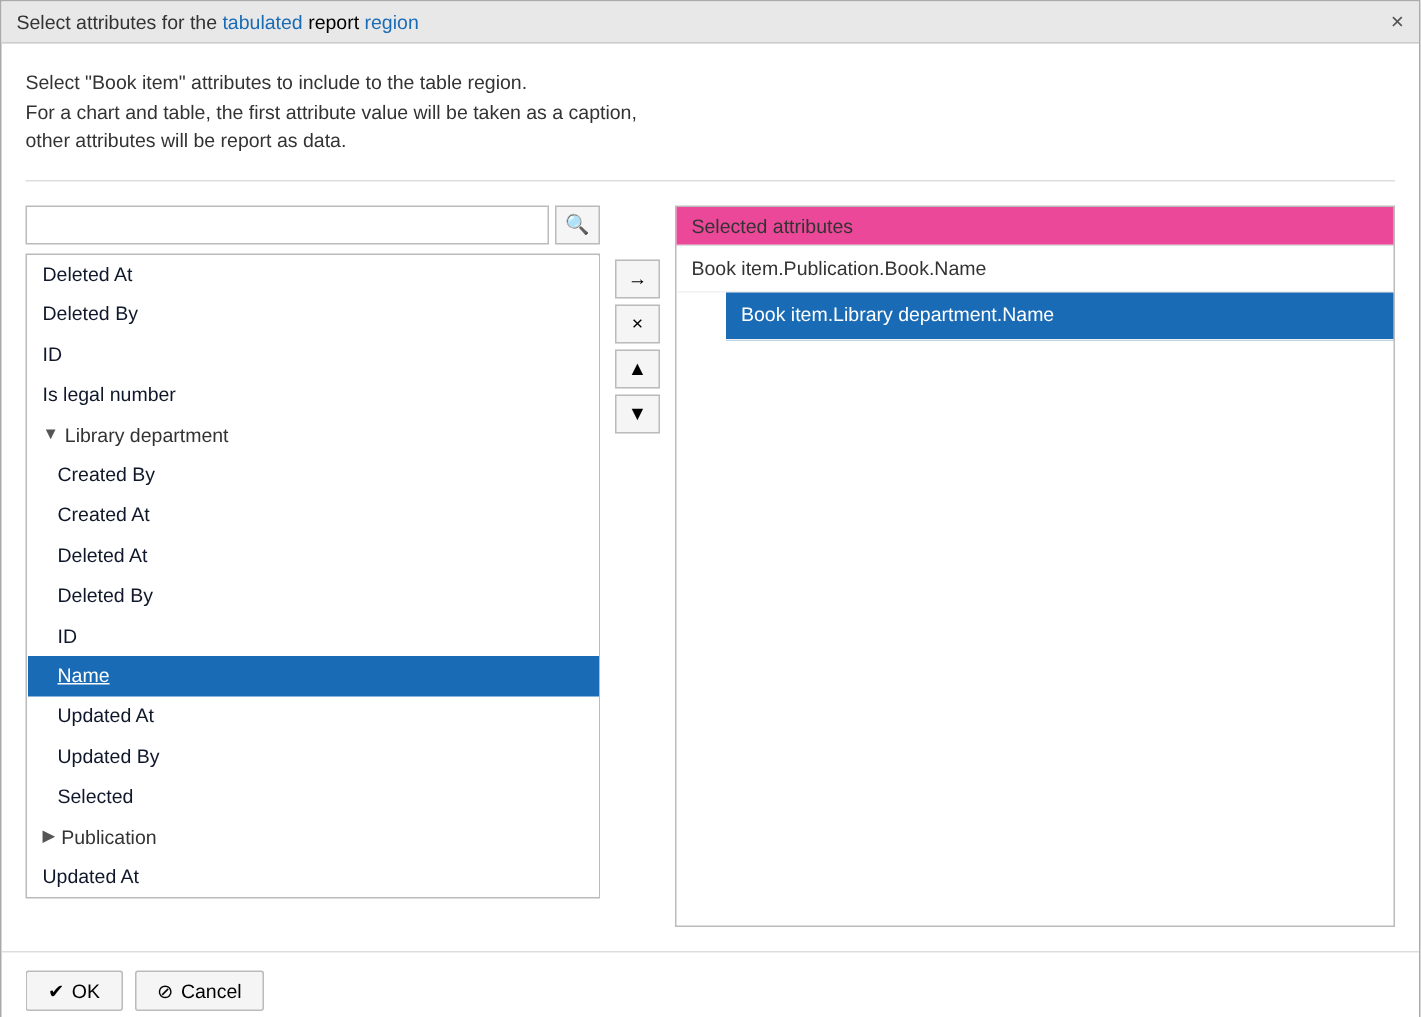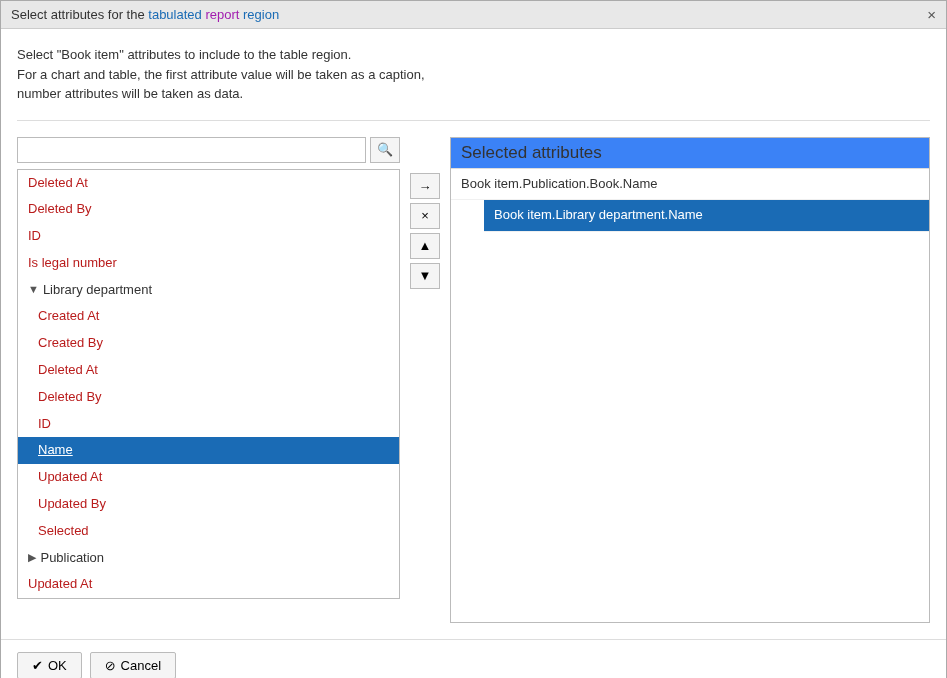--- a/index.html
+++ b/index.html
@@ -24,21 +24,21 @@
       padding: 6px 10px;
       display: flex;
       align-items: center;
       justify-content: space-between;
     }
     .dialog-title-text {
       font-size: 13px;
       color: #333;
     }
     .dialog-title-text .highlight-the { color: #1a6bb5; }
-    .dialog-title-text .highlight-tabulated { color: #a21caf; }
+    .dialog-title-text .highlight-tabulated { color: #000000; }
     .dialog-title-text .highlight-report { color: #1a6bb5; }
     .dialog-close-btn {
       background: none;
       border: none;
       cursor: pointer;
       font-size: 15px;
       color: #555;
       line-height: 1;
     }
     .dialog-body {
@@ -94,21 +94,21 @@
       border: 1px solid #bbb;
       background: #fff;
       height: 430px;
       overflow-y: scroll;
       overflow-x: hidden;
     }
     .tree-item {
       padding: 3px 6px 3px 10px;
       cursor: pointer;
       white-space: nowrap;
-      color: #b91c1c;
+      color: #0f172a;
       line-height: 1.6;
     }
     .tree-item.selected {
       background: #1a6bb5;
       color: #fff;
       text-decoration: underline;
     }
     .tree-item.indent-1 { padding-left: 20px; }
     .tree-group-label {
       padding: 3px 6px 3px 10px;
@@ -144,23 +144,23 @@
     .right-panel {
       width: 480px;
       display: flex;
       flex-direction: column;
     }
     .selected-attributes-panel {
       border: 1px solid #bbb;
       background: #fff;
     }
     .selected-attr-header {
-      background: #3b82f6;
+      background: #ec4899;
       padding: 5px 10px;
-      font-size: 17px;
+      font-size: 13px;
       color: #333;
       border-bottom: 1px solid #ddd;
     }
     .selected-attr-item {
       padding: 5px 10px;
       cursor: pointer;
       color: #333;
       border-bottom: 1px solid #f0f0f0;
       line-height: 1.6;
     }
@@ -200,43 +200,43 @@
     <span class="dialog-title-text">
       Select attributes for the <span class="highlight-the">tabulated</span> <span class="highlight-tabulated">report</span> <span class="highlight-report">region</span>
     </span>
     <button class="dialog-close-btn">×</button>
   </div>
 
   <div class="dialog-body">
     <div class="description">
       <div>Select "Book item" attributes to include to the table region.</div>
       <div>For a chart and table, the first attribute value will be taken as a caption,</div>
-      <div>number attributes will be taken as data.</div>
+      <div>other attributes will be report as data.</div>
     </div>
     <hr class="divider">
 
     <div class="content-area">
 
       <div class="left-panel">
         <div class="search-row">
           <input type="text" class="search-input" style="">
           <button class="search-btn">🔍</button>
         </div>
         <div class="tree-container">
 
         <div class="tree-item indent-0">Deleted At</div>
             <div class="tree-item indent-0">Deleted By</div>
             <div class="tree-item indent-0">ID</div>
             <div class="tree-item indent-0">Is legal number</div>
             <div class="tree-group-label indent-0">
               <span class="arrow-down">▼</span>
               <span>Library department</span>
             </div>
+            <div class="tree-item indent-1">Created By</div>
             <div class="tree-item indent-1">Created At</div>
-            <div class="tree-item indent-1">Created By</div>
             <div class="tree-item indent-1">Deleted At</div>
             <div class="tree-item indent-1">Deleted By</div>
             <div class="tree-item indent-1">ID</div>
             <div class="tree-item indent-1 selected">Name</div>
             <div class="tree-item indent-1">Updated At</div>
             <div class="tree-item indent-1">Updated By</div>
             <div class="tree-item indent-1">Selected</div>
             <div class="tree-group-label indent-0">
               <span class="arrow-right">▶</span>
               <span>Publication</span>

